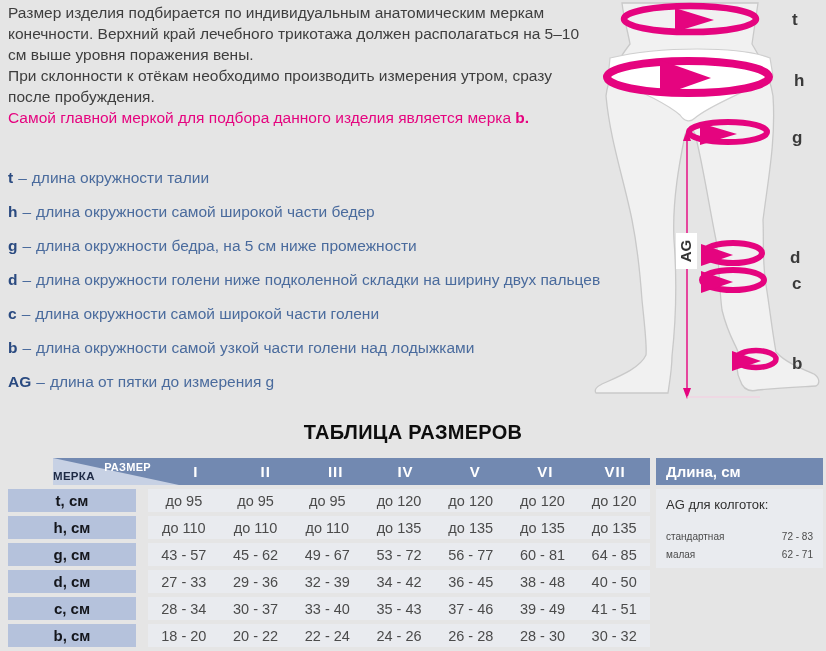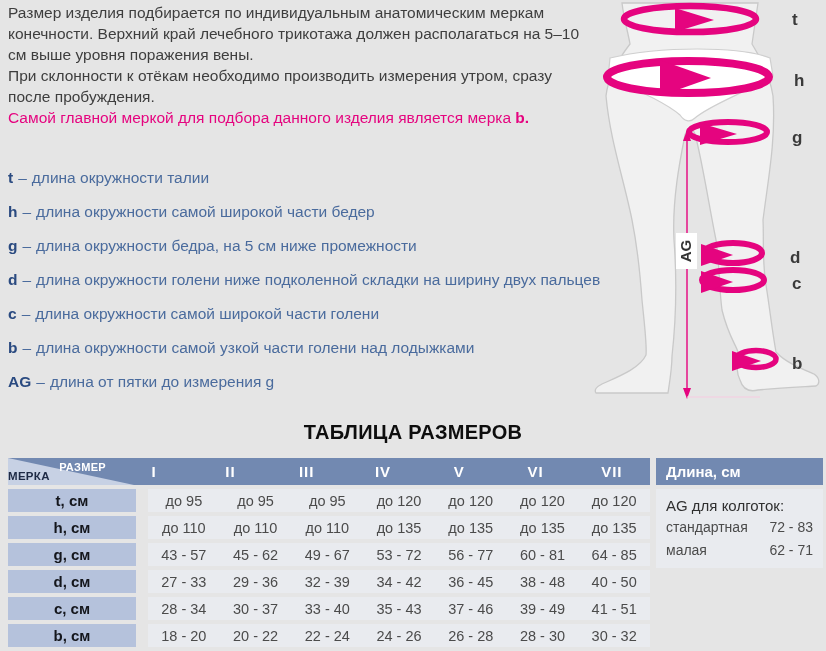--- a/index.html
+++ b/index.html
@@ -35,41 +35,41 @@
   .ag-label{font-size:15px;font-weight:bold;fill:#333;}
   .arrow-stroke{fill:none;stroke:var(--accent);}
   .arrow-fill{fill:var(--accent);}
 
   
   .tbl-title{position:absolute;top:421px;left:0;width:826px;text-align:center;
     font-size:20px;font-weight:bold;color:#0e0e0e;letter-spacing:.3px;}
 
   
   .size-table{position:absolute;left:8px;top:458px;width:642px;}
-  .t-head{position:relative;height:27px;background:var(--header-blue);}
+  .t-head{position:relative;height:27px;background:var(--header-blue);margin-left:45px;}
   .corner{position:absolute;left:0;top:0;width:126px;height:27px;}
   .corner-tri{position:absolute;left:0;top:0;width:100%;height:100%;
     background:var(--corner-light);clip-path:polygon(0 0,100% 100%,0 100%);}
   .corner-top{position:absolute;top:3px;right:28px;color:#fff;font-weight:bold;font-size:11px;letter-spacing:.3px;}
   .corner-bot{position:absolute;bottom:3px;left:0;color:#1e2a45;font-weight:bold;font-size:11.5px;letter-spacing:.3px;}
   .cols{position:absolute;left:108px;top:0;right:0;height:27px;display:flex;}
   .col-h{flex:1;display:flex;align-items:center;justify-content:center;color:#fff;font-weight:bold;font-size:15px;letter-spacing:1px;}
   .t-row{display:flex;margin-top:4px;height:23px;}
   .row-label{width:128px;background:var(--rowhead-bg);display:flex;align-items:center;justify-content:center;
     font-weight:bold;font-size:15px;color:#14161c;}
   .row-band{margin-left:12px;flex:1;background:var(--band-bg);display:flex;}
   .cell{flex:1;display:flex;align-items:center;justify-content:center;font-size:14.5px;color:#4b4b4b;}
 
   
   .len-panel{position:absolute;left:656px;top:458px;width:167px;}
   .len-head{height:27px;background:var(--header-blue);color:#fff;font-weight:bold;font-size:15px;
     display:flex;align-items:center;padding-left:10px;box-sizing:border-box;}
   .len-body{margin-top:4px;height:79px;background:var(--band-bg);padding:8px 10px 0 10px;box-sizing:border-box;}
-  .len-sub{font-size:15px;color:#303030;margin-bottom:5px;}
-  .len-row{display:flex;justify-content:space-between;margin-bottom:7px;font-size:14px;color:#4b4b4b;}
+  .len-sub{font-size:13px;color:#303030;margin-bottom:19px;}
+  .len-row{display:flex;justify-content:space-between;margin-bottom:7px;font-size:10px;color:#4b4b4b;}
 </style>
 </head>
 <body>
 
 <div class="page">
 
   <div class="intro">
     <p>Размер изделия подбирается по индивидуальным анатомическим меркам
 конечности. Верхний край лечебного трикотажа должен располагаться на 5–10
 см выше уровня поражения вены.</p>

